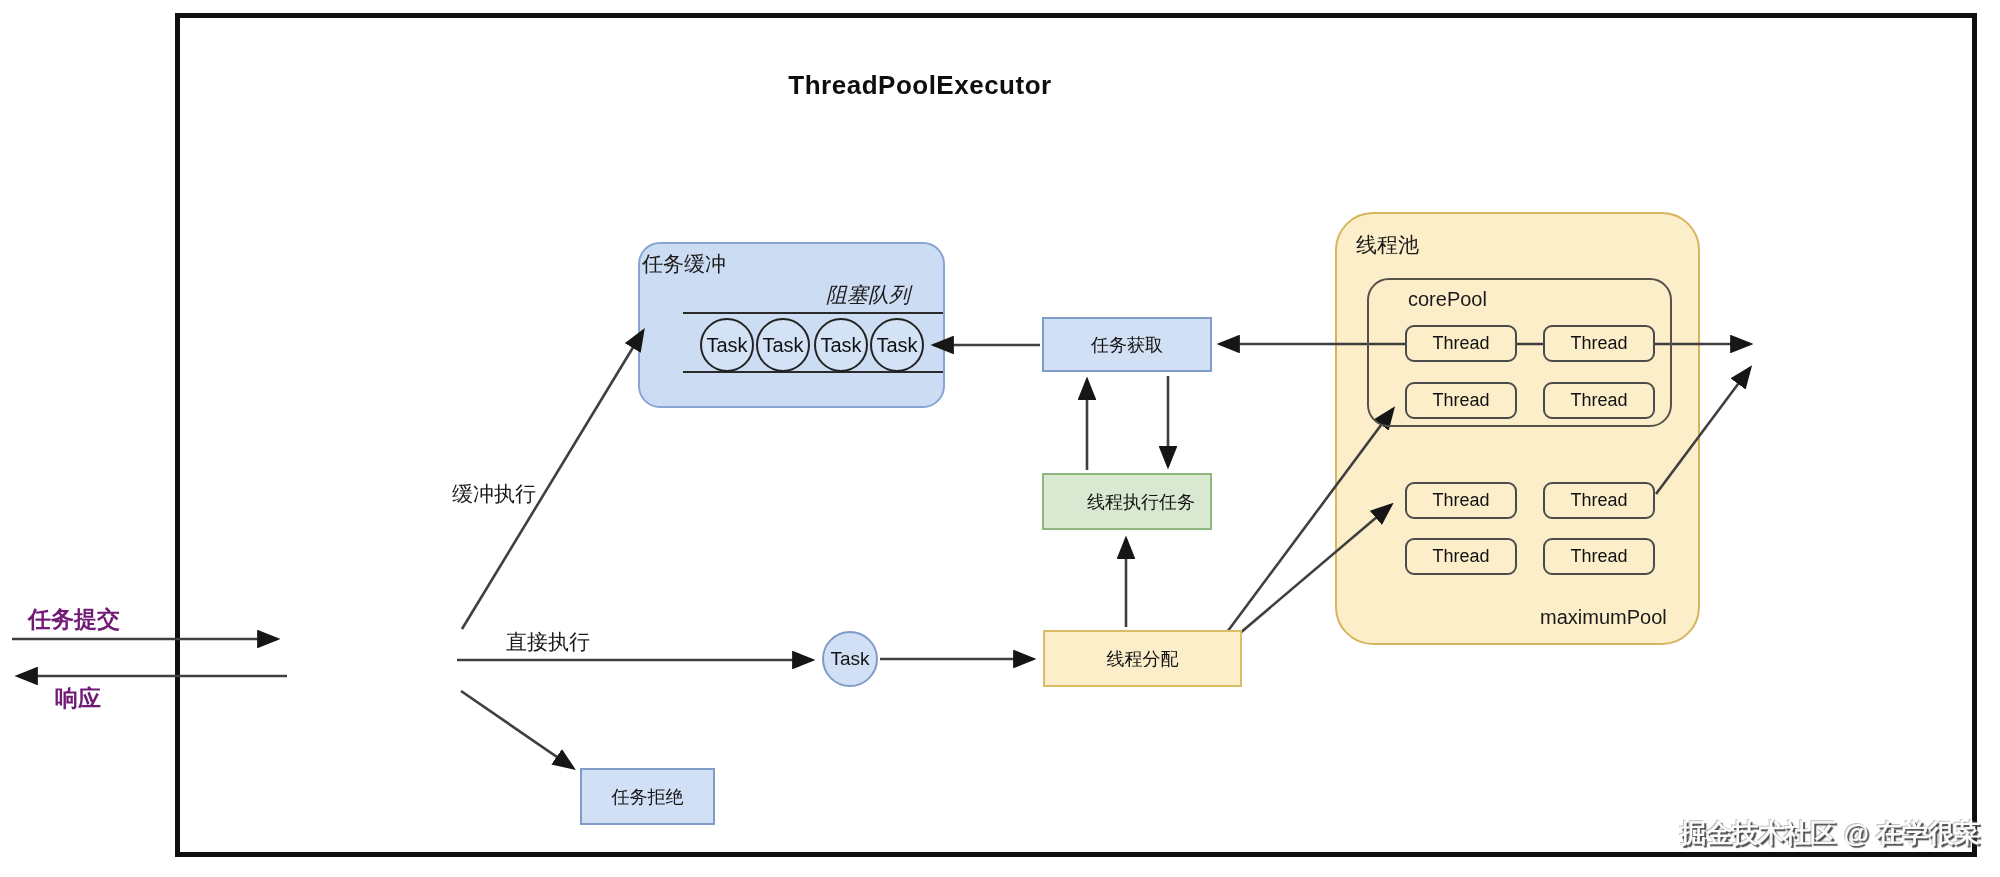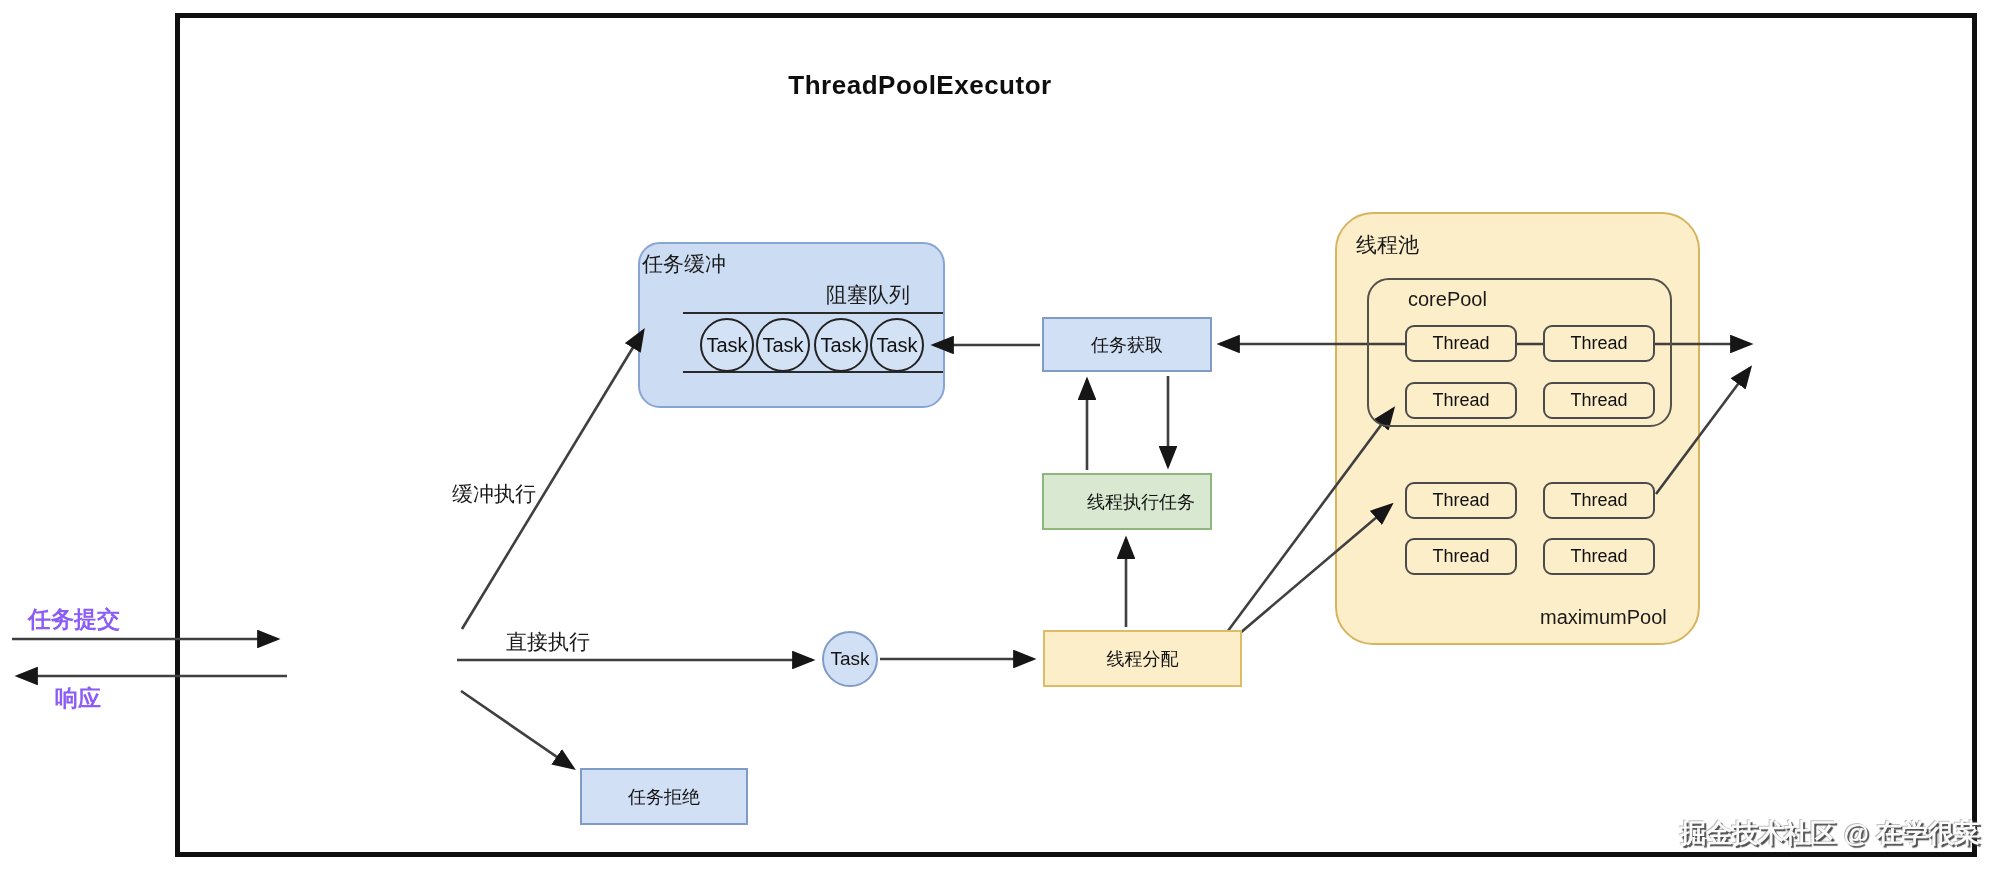--- a/index.html
+++ b/index.html
@@ -36,21 +36,21 @@
   .qcircle{position:absolute;width:54px;height:54px;border-radius:50%;
            background:#d4e2f6;border:2px solid #222;z-index:4;
            display:flex;align-items:center;justify-content:center;font-size:20px;color:#111;box-sizing:border-box;}
 
   .task-circle{left:822px;top:631px;width:56px;height:56px;border-radius:50%;font-size:19px;}
 
   .thread{position:absolute;width:112px;height:37px;border-radius:9px;
           background:#fdeeca;border:2px solid #4b4b4b;z-index:4;
           display:flex;align-items:center;justify-content:center;font-size:18px;color:#111;box-sizing:border-box;}
 
-  .side-label{position:absolute;font-size:23px;font-weight:700;color:#8b5cf6;z-index:4;white-space:nowrap;}
+  .side-label{position:absolute;font-size:23px;font-weight:700;color:#701a75;z-index:4;white-space:nowrap;}
 
   .watermark{position:absolute;left:1610px;top:816px;width:370px;text-align:right;
              font-size:26px;font-weight:bold;color:#fbfbfb;z-index:5;white-space:nowrap;
              text-shadow:2px 2px 1px rgba(70,70,70,.95),-1px -1px 0 rgba(150,150,150,.6);}
 </style>
 </head>
 <body>
 
 <div id="canvas">
 
@@ -71,21 +71,21 @@
       <path d="M880,659 L1033,659" marker-end="url(#ah1)"></path>
       <path d="M461,691 L573,768" marker-end="url(#ah1)"></path>
       <path d="M1087,470 L1087,380" marker-end="url(#ah1)"></path>
       <path d="M1168,376 L1168,466" marker-end="url(#ah1)"></path>
       <path d="M1126,627 L1126,539" marker-end="url(#ah1)"></path>
     </g>
   </svg>
 
   <div class="container buffer-box"></div>
   <div class="tag" style="left:642px;top:250px;">任务缓冲</div>
-  <div class="tag" style="left:826px;top:281px;">阻塞队列</div>
+  <div class="tag" style="left:826px;top:281px;font-style:italic;">阻塞队列</div>
   <div class="qline" style="left:683px;top:312px;width:260px;"></div>
   <div class="qline" style="left:683px;top:371px;width:260px;"></div>
   <div class="qcircle" style="left:700px;top:318px;">Task</div>
   <div class="qcircle" style="left:756px;top:318px;">Task</div>
   <div class="qcircle" style="left:814px;top:318px;">Task</div>
   <div class="qcircle" style="left:870px;top:318px;">Task</div>
 
   <div class="container pool-box"></div>
   <div class="tag" style="left:1356px;top:231px;">线程池</div>
   <div class="corepool-box"></div>
@@ -111,21 +111,21 @@
 
   <div class="thread" style="left:1405px;top:325px;">Thread</div>
   <div class="thread" style="left:1543px;top:325px;">Thread</div>
   <div class="thread" style="left:1405px;top:382px;">Thread</div>
   <div class="thread" style="left:1543px;top:382px;">Thread</div>
   <div class="thread" style="left:1405px;top:482px;">Thread</div>
   <div class="thread" style="left:1543px;top:482px;">Thread</div>
   <div class="thread" style="left:1405px;top:538px;">Thread</div>
   <div class="thread" style="left:1543px;top:538px;">Thread</div>
 
-  <div class="node blue" style="left:580px;top:768px;width:168px;height:57px;">任务拒绝</div>
+  <div class="node blue" style="left:580px;top:768px;width:135px;height:57px;">任务拒绝</div>
   <div class="node blue" style="left:1042px;top:317px;width:170px;height:55px;">任务获取</div>
   <div class="node green" style="left:1042px;top:473px;width:170px;height:57px;">线程执行任务</div>
   <div class="node yellow" style="left:1043px;top:630px;width:199px;height:57px;">线程分配</div>
   <div class="node blue task-circle">Task</div>
 
   <div class="tag" style="left:452px;top:480px;">缓冲执行</div>
   <div class="tag" style="left:506px;top:628px;">直接执行</div>
 
   <div class="side-label" style="left:28px;top:604px;">任务提交</div>
   <div class="side-label" style="left:55px;top:683px;">响应</div>

